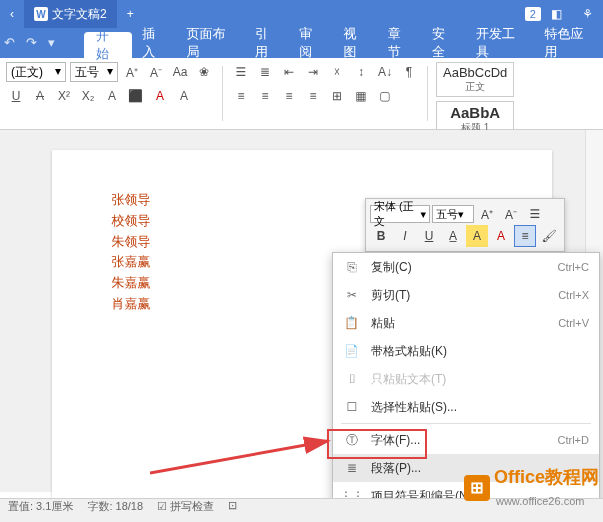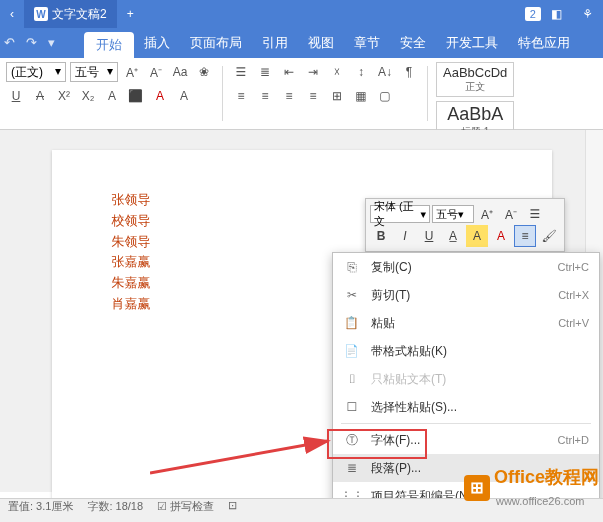--- a/index.html
+++ b/index.html
@@ -81,20 +81,21 @@
 <div class="menubar">
   <div class="qat">
     <span class="qat-icon">↶</span>
     <span class="qat-icon">↷</span>
     <span class="qat-icon">▾</span>
   </div>
   <div class="menu-item menu-active">开始</div>
   <div class="menu-item">插入</div>
   <div class="menu-item">页面布局</div>
   <div class="menu-item">引用</div>
+  <div class="menu-item">审阅</div>
   <div class="menu-item">视图</div>
   <div class="menu-item">章节</div>
   <div class="menu-item">安全</div>
   <div class="menu-item">开发工具</div>
   <div class="menu-item">特色应用</div>
 </div>
 
 <div class="ribbon">
   <div class="rib-group">
     <div class="rib-row">
@@ -148,21 +149,21 @@
       <div class="rib-btn">▢</div>
     </div>
   </div>
   <div class="rib-sep"></div>
   <div class="rib-group" style="flex-direction:column">
     <div class="style-box">
       <div class="style-title">AaBbCcDd</div>
       <div class="style-label">正文</div>
     </div>
     <div class="style-box">
-      <div class="style-title" style="font-size:18px;font-weight:normal">AaBbA</div>
+      <div class="style-title" style="font-size:15px;font-weight:bold">AaBbA</div>
       <div class="style-label">标题 1</div>
     </div>
   </div>
 </div>
 
 <div class="doc-area">
   <div class="page">
     <div class="text-line">张领导</div>
     <div class="text-line">校领导</div>
     <div class="text-line">朱领导</div>

